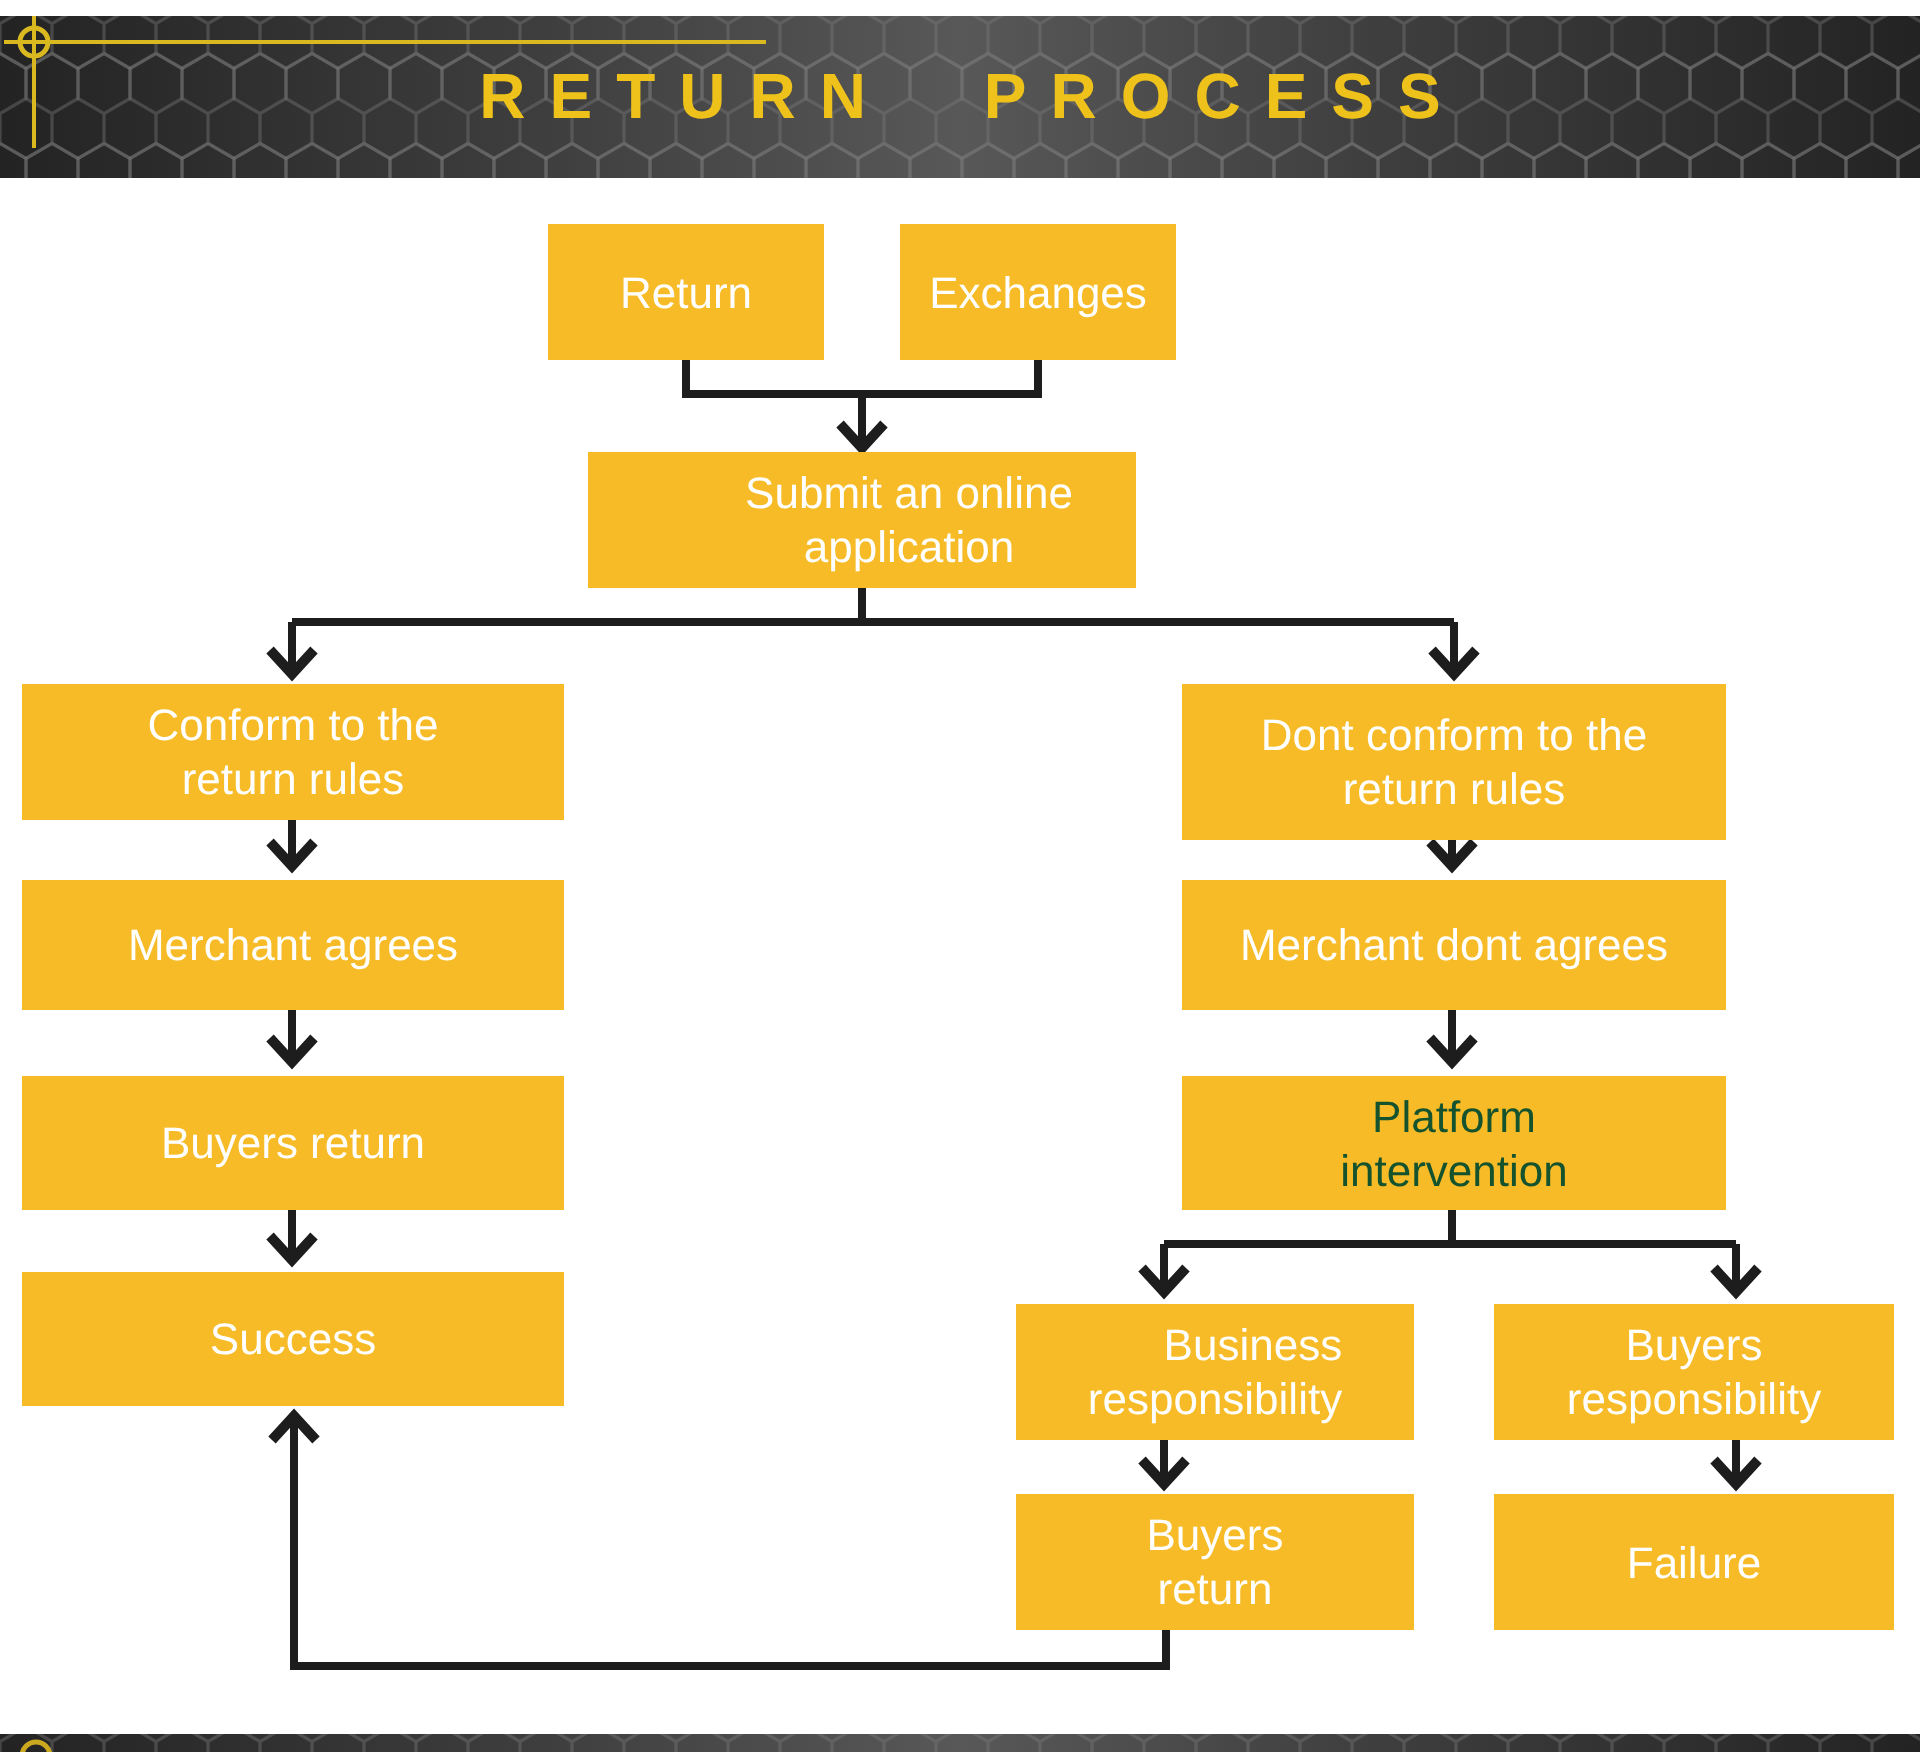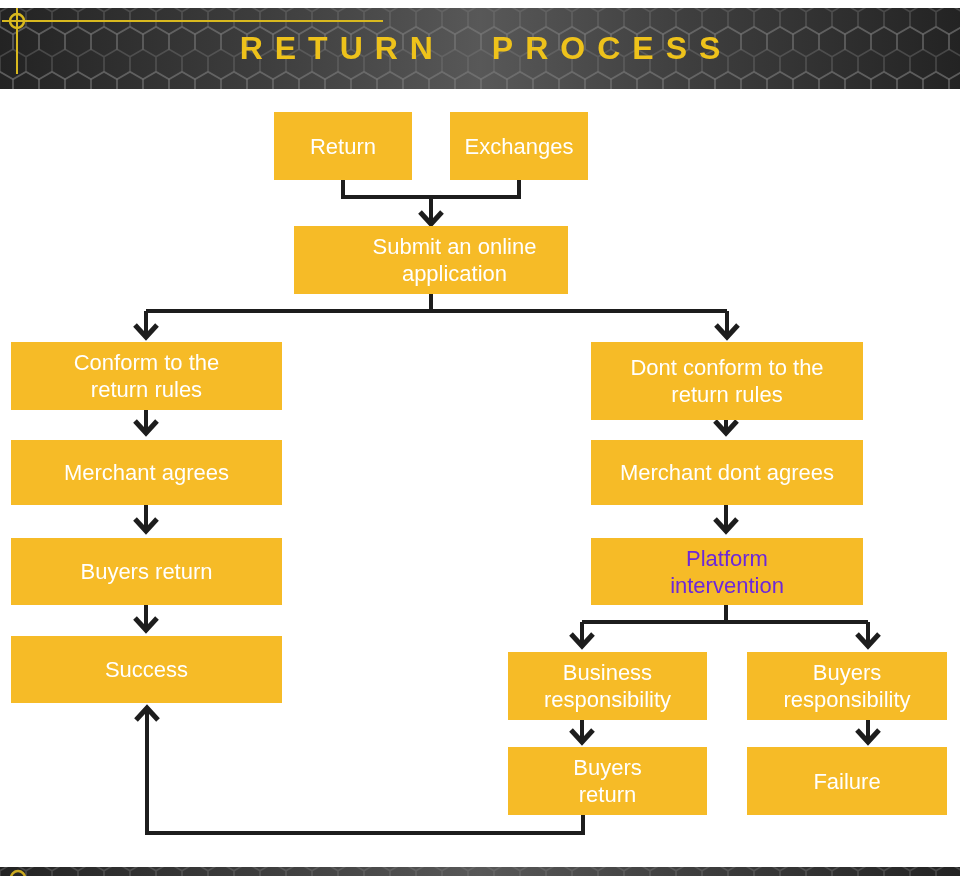--- a/index.html
+++ b/index.html
@@ -60,21 +60,21 @@
     justify-content: center;
     text-align: center;
     z-index: 2;
   }
   .node .node-label {
     color: #ffffff;
     font-size: 22px;
     line-height: 27px;
     white-space: pre-line;
   }
-  .node.dark-text .node-label { color: #6d28d9; text-align: center; }
+  .node.dark-text .node-label { color: #14532d; text-align: center; }
 
   
   .footer-strip {
     position: absolute;
     left: 0; top: 867px;
     width: 960px; height: 9px;
   }
   .footer-strip svg { position: absolute; inset: 0; display: block; }
 </style>
 </head>
@@ -183,21 +183,21 @@
 
   <div class="node dark-text" style="left:591px; top:538px; width:272px; height:67px;">
     <span class="node-label">Platform
 intervention</span>
   </div>
 
   <div class="node" style="left:11px; top:636px; width:271px; height:67px;">
     <span class="node-label">Success</span>
   </div>
 
-  <div class="node" style="left:508px; top:652px; width:199px; height:68px;">
+  <div class="node" style="left:508px; top:652px; width:199px; height:68px;text-align:right;">
     <span class="node-label">Business
 responsibility</span>
   </div>
 
   <div class="node" style="left:747px; top:652px; width:200px; height:68px;">
     <span class="node-label">Buyers
 responsibility</span>
   </div>
 
   <div class="node" style="left:508px; top:747px; width:199px; height:68px;">

